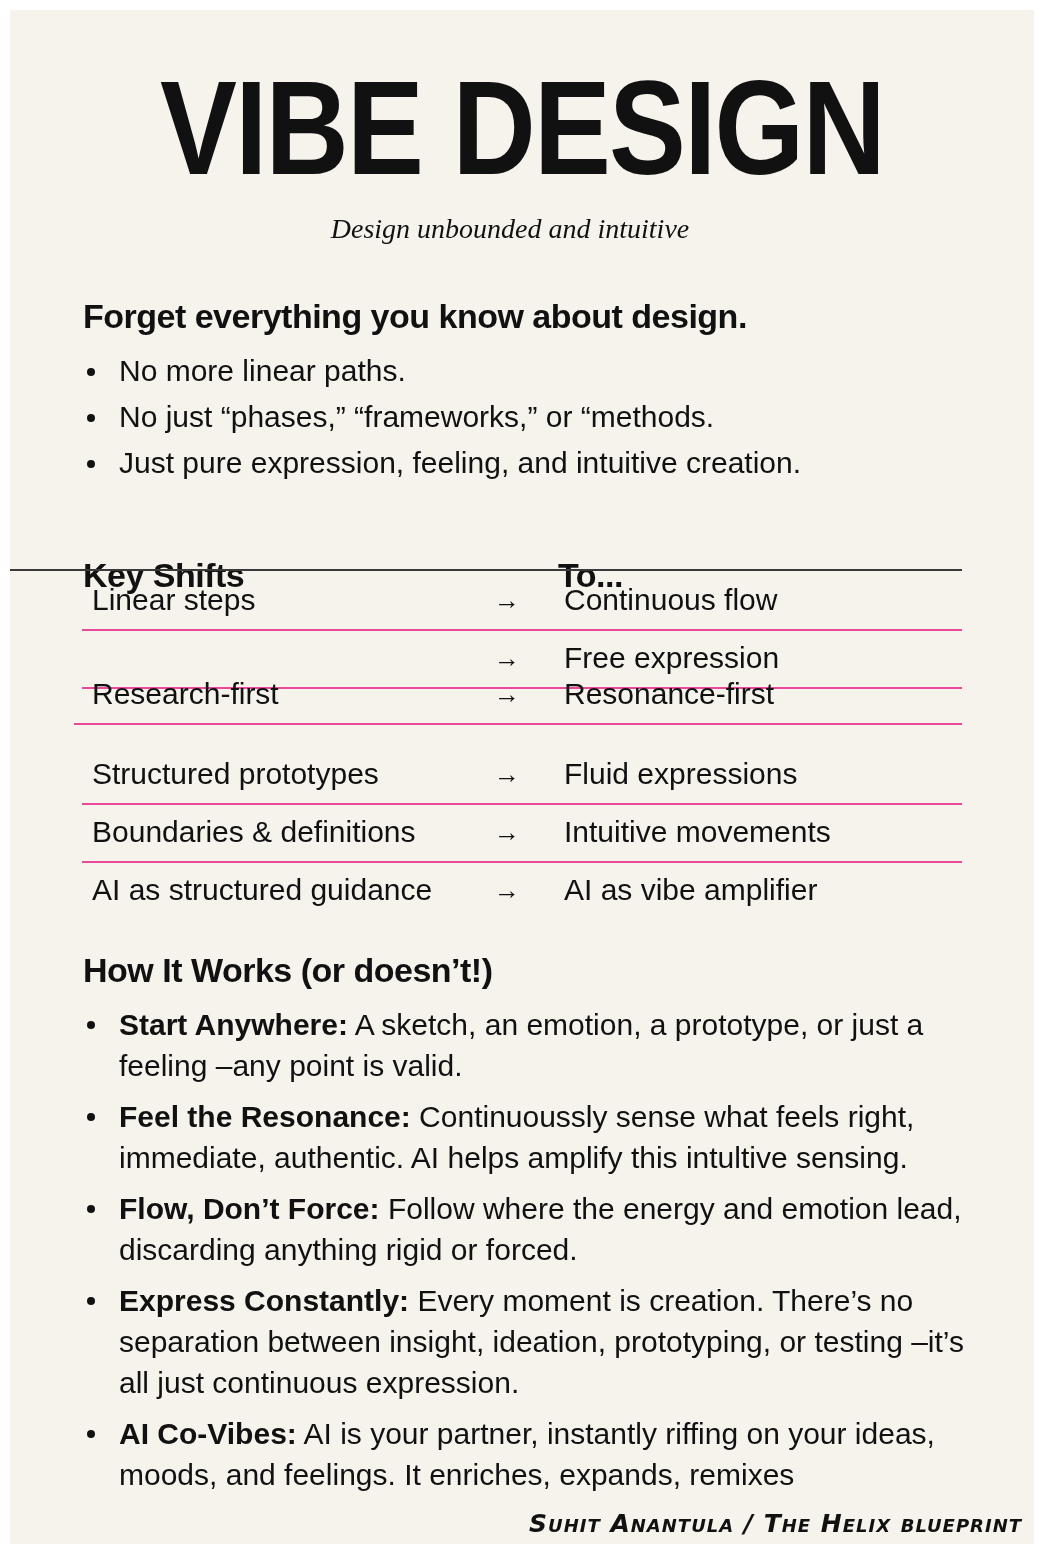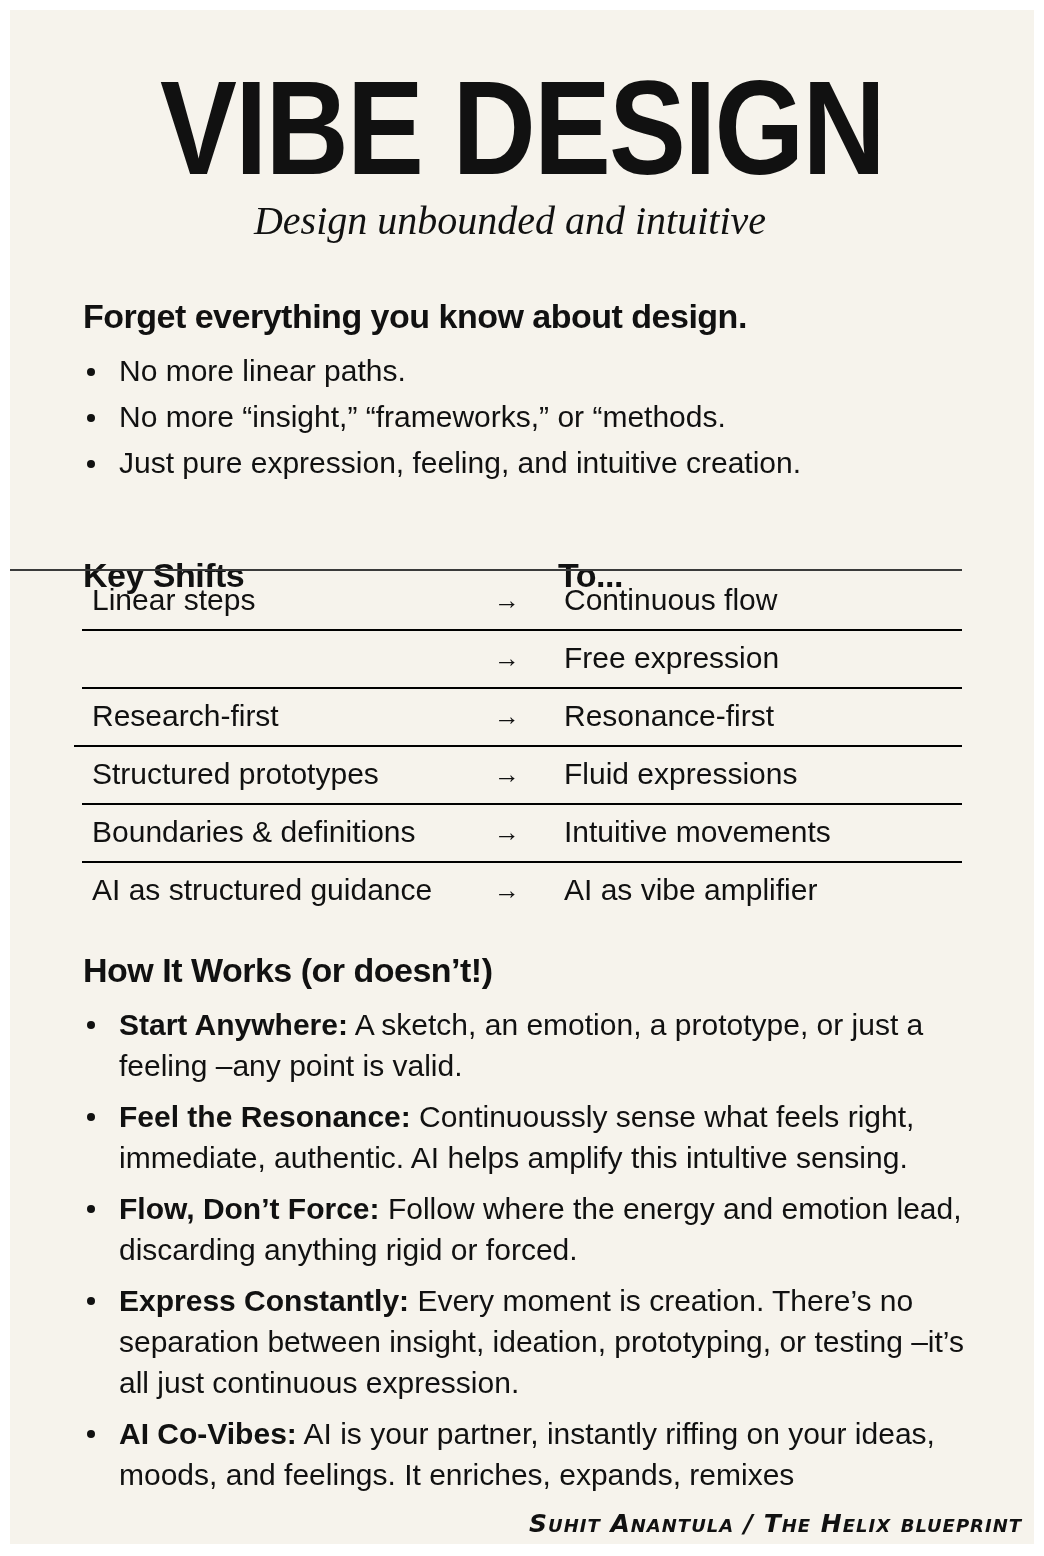--- a/index.html
+++ b/index.html
@@ -26,25 +26,25 @@
       font-size: 134px;
       line-height: 140px;
       letter-spacing: -2px;
       transform: scaleX(0.86);
       transform-origin: 522px 0;
       color: #111111;
       margin: 0;
     }
     .subtitle {
       position: absolute;
-      left: 0; width: 1020px; top: 196px;
+      left: 0; width: 1020px; top: 204px;
       text-align: center;
       font-family: "Liberation Serif", serif;
       font-style: italic;
-      font-size: 40px;
+      font-size: 28px;
       line-height: 50px;
       color: #111111;
     }
     .h2 {
       position: absolute;
       left: 83px;
       font-weight: 700;
       font-size: 34px;
       line-height: 40px;
       letter-spacing: -0.5px;
@@ -85,21 +85,21 @@
     .rule-main {
       position: absolute;
       left: 10px; top: 569px;
       width: 952px; height: 2px;
       background: #3a3a3a;
     }
     .shift-row {
       position: absolute;
       left: 82px; width: 880px;
       height: 58px;
-      border-bottom: 2px solid #000000;
+      border-bottom: 2px solid #ec4899;
       font-size: 30px;
       color: #111111;
     }
     .shift-row.last { border-bottom: none; }
     .shift-row .from { position: absolute; left: 10px; top: 11px; line-height: 36px; }
     .shift-row .arrow { position: absolute; left: 412px; top: 11px; line-height: 36px; font-size: 26px; }
     .shift-row .to { position: absolute; left: 482px; top: 11px; line-height: 36px; }
 
     .works li {
       line-height: 41px;
@@ -126,38 +126,38 @@
 <body>
 
 <div class="card"></div>
 
 <h1 class="title">VIBE DESIGN</h1>
 <div class="subtitle">Design unbounded and intuitive</div>
 
 <div class="h2" style="top:296px;">Forget everything you know about design.</div>
 <ul class="bullets intro" style="top:352px;">
   <li>No more linear paths.</li>
-  <li>No more “insight,” “frameworks,” or “methods.</li>
+  <li>No just “phases,” “frameworks,” or “methods.</li>
   <li>Just pure expression, feeling, and intuitive creation.</li>
 </ul>
 
 <div class="shift-head" style="left:83px;">Key Shifts</div>
 <div class="shift-head" style="left:558px;">To...</div>
 <div class="rule-main"></div>
 
 <div class="shift-row" style="top:571px;">
   <span class="from">Linear steps</span>
   <span class="arrow">→</span>
   <span class="to">Continuous flow</span>
 </div>
 <div class="shift-row" style="top:629px;">
   <span class="arrow">→</span>
   <span class="to">Free expression</span>
 </div>
-<div class="shift-row" style="top:687px; left:74px; width:888px;">
+<div class="shift-row" style="top:665px; left:74px; width:888px;">
   <span class="from" style="left:18px;">Research-first</span>
   <span class="arrow" style="left:420px;">→</span>
   <span class="to" style="left:490px;">Resonance-first</span>
 </div>
 <div class="shift-row" style="top:745px;">
   <span class="from">Structured prototypes</span>
   <span class="arrow">→</span>
   <span class="to">Fluid expressions</span>
 </div>
 <div class="shift-row" style="top:803px;">

